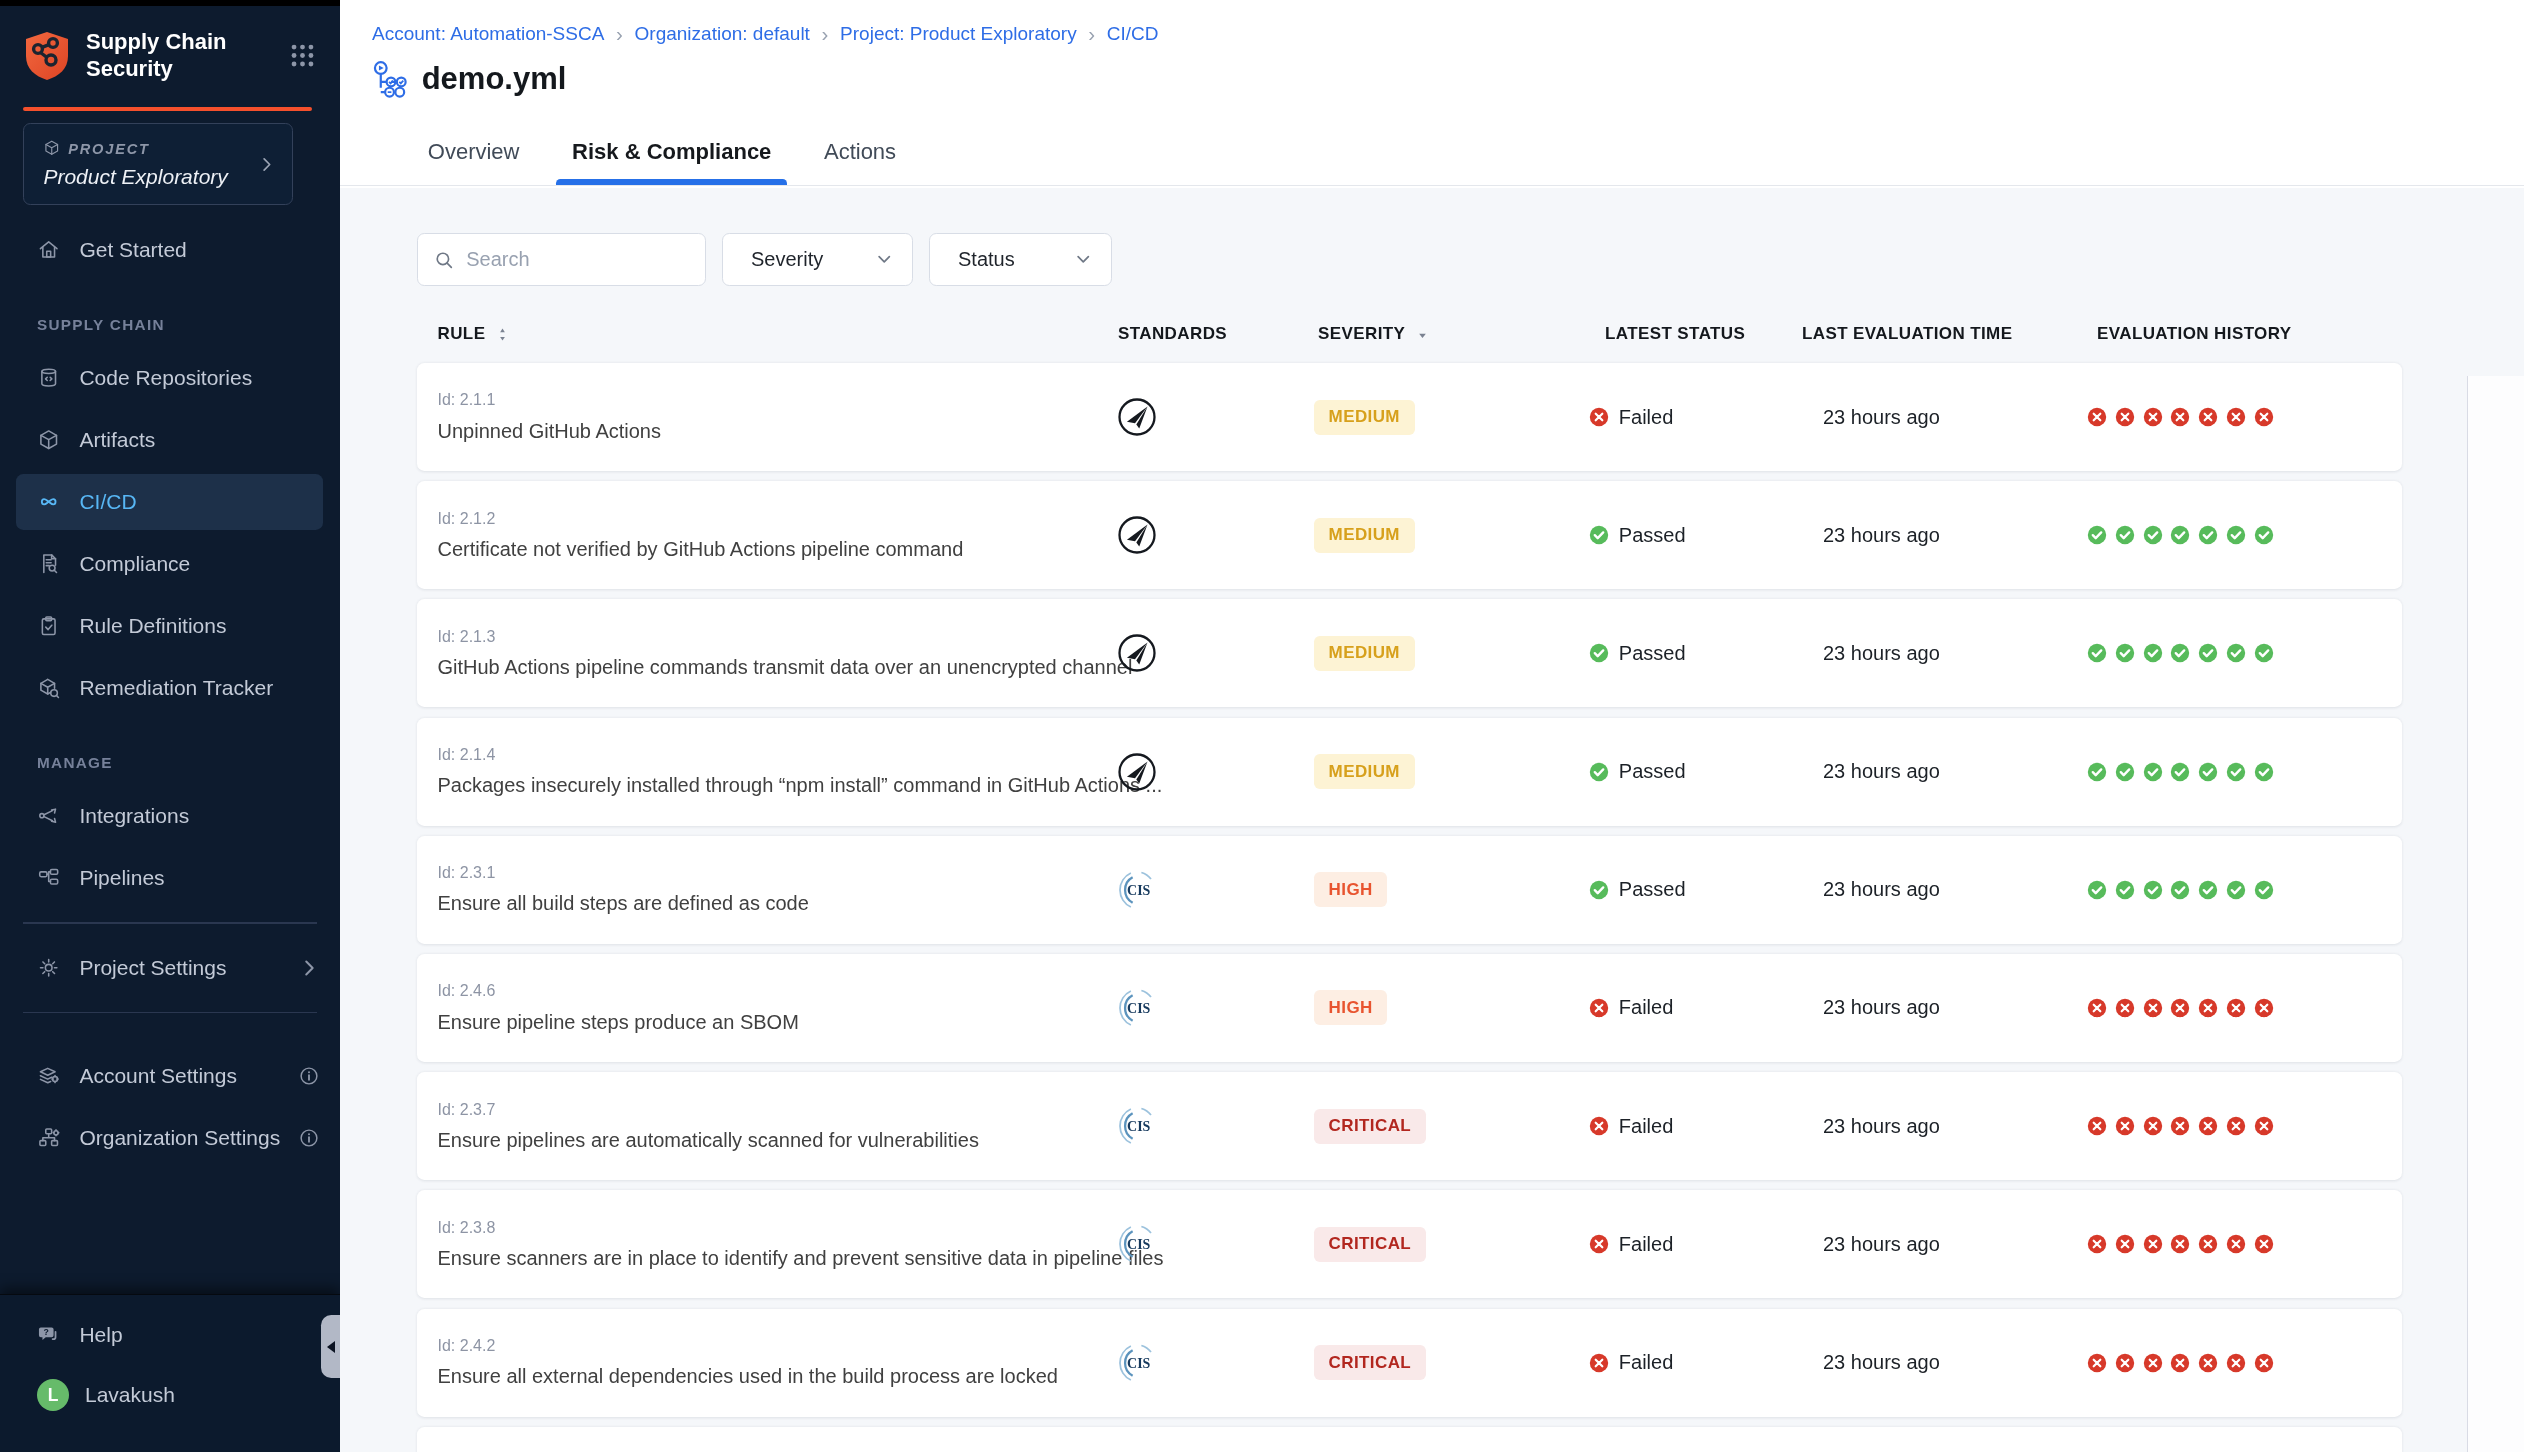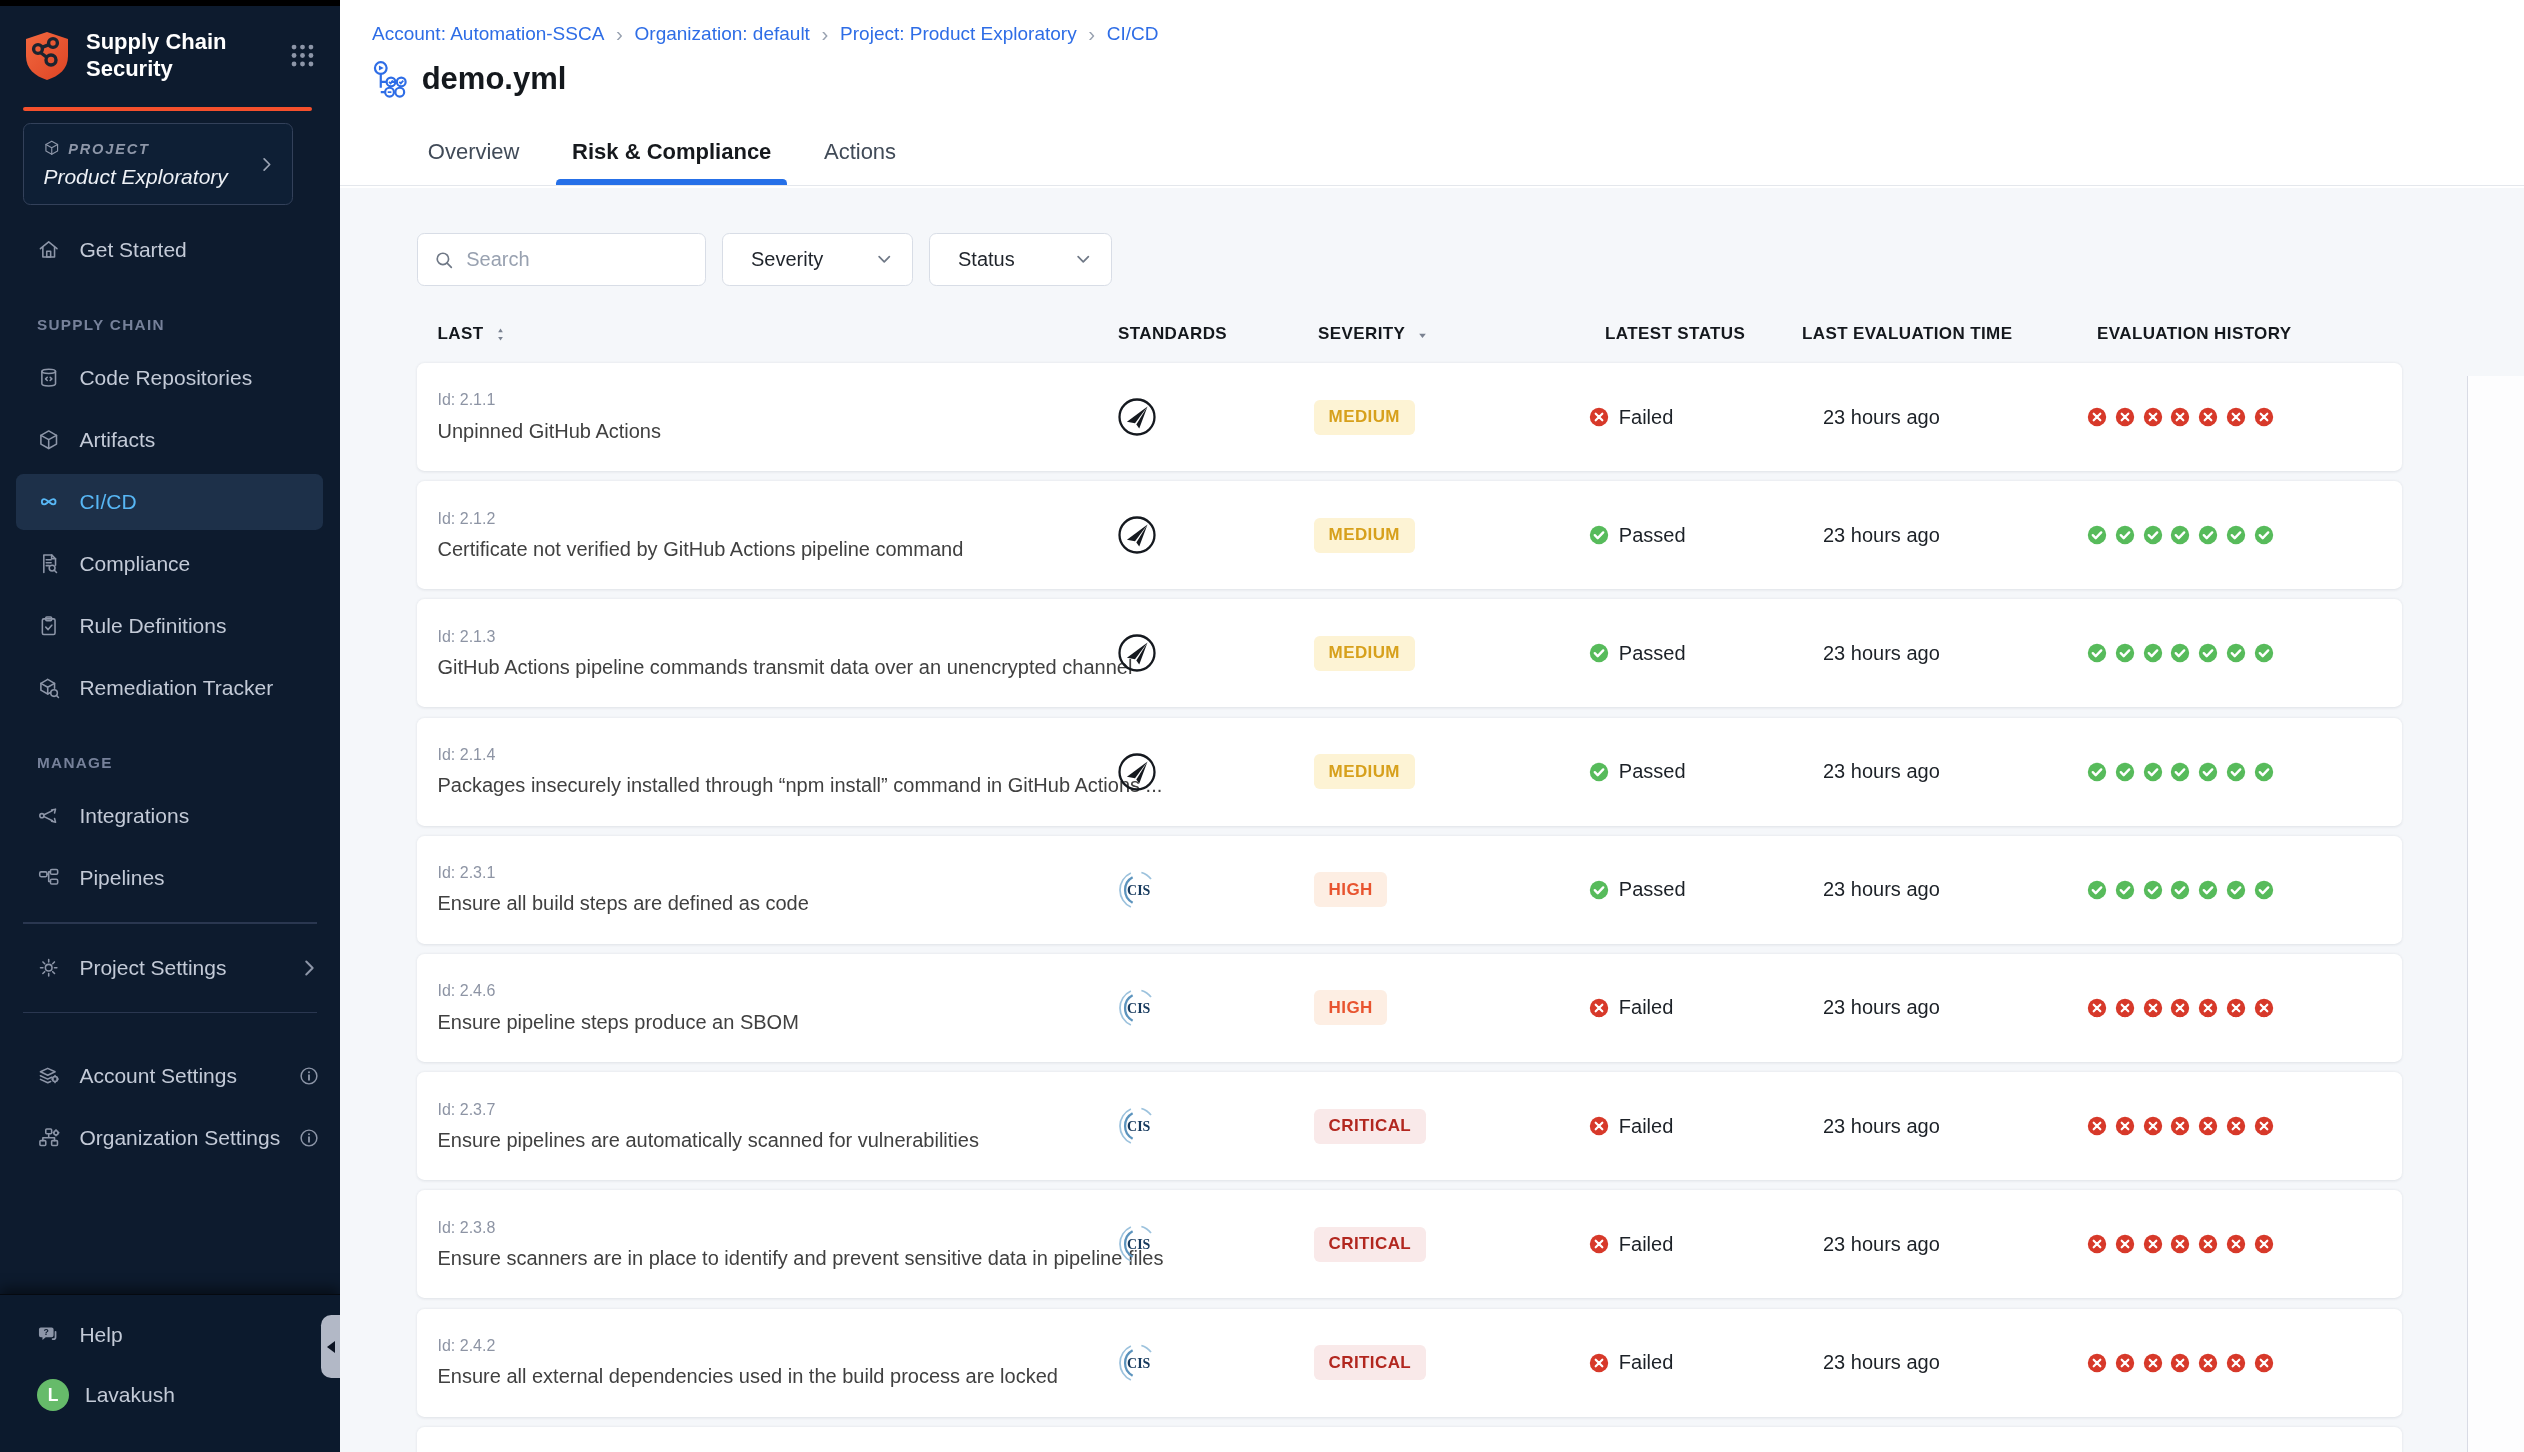--- a/index.html
+++ b/index.html
@@ -345,21 +345,21 @@
       <div class="select-box select-status">
         <span>Status</span>
         <span class="chv"><svg viewBox="0 0 24 24" fill="none" stroke="currentColor" stroke-width="1.6" stroke-linecap="round" stroke-linejoin="round">
               <polyline points="6 9 12 15 18 9" stroke-width="2"></polyline>
             </svg></span>
       </div>
     </div>
 
     <div class="table-header" id="table-header">
         <div class="th" style="left: 20.5px;">
-          <span>LAST</span>
+          <span>RULE</span>
           <span class="sic"><svg viewBox="0 0 24 24" fill="none" stroke="currentColor" stroke-width="1.6" stroke-linecap="round" stroke-linejoin="round">
               <g fill="currentColor" stroke="none">
                 <path d="M12 4.5 15 9H9Z"></path>
                 <path d="M12 19.5 9 15h6Z"></path>
               </g>
             </svg></span>
         </div>
         <div class="th" style="left: 701px;">
           <span>STANDARDS</span>
         </div>

